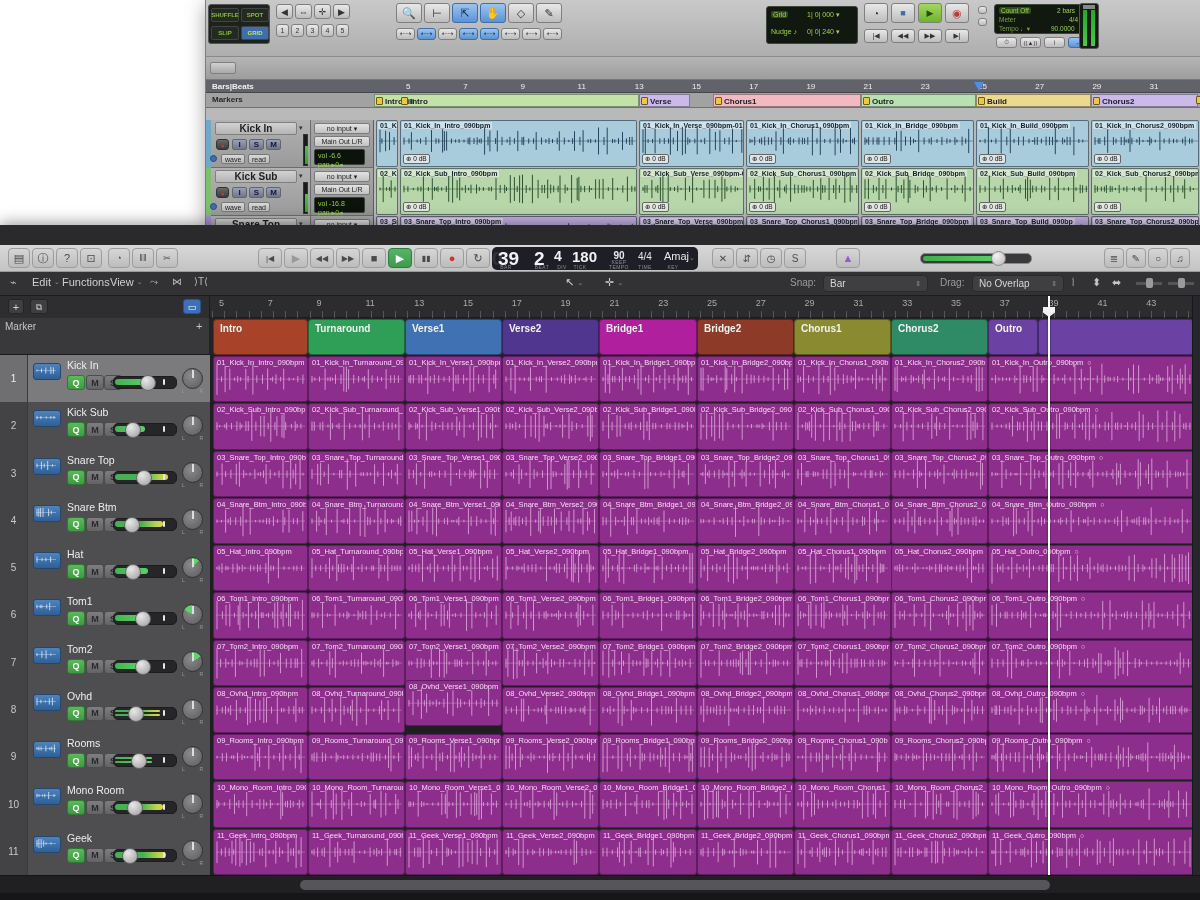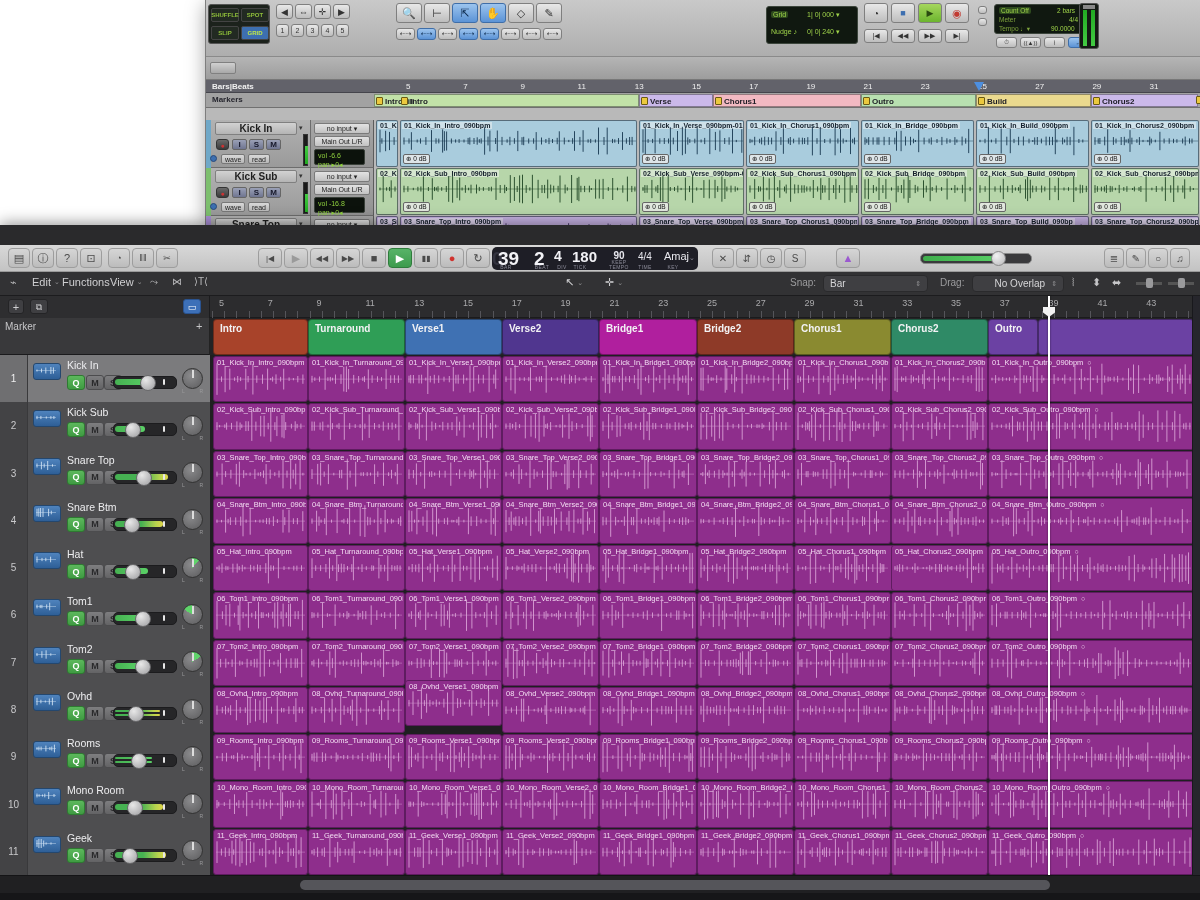--- a/index.html
+++ b/index.html
@@ -182,21 +182,21 @@
         <div class="abs" style="left: 768px; top: 2px; width: 0px; height: 0px; border-left: 5px solid transparent; border-right: 5px solid transparent; border-top: 9px solid rgb(77, 143, 224);"></div>
       </div>
   <div class="abs pt-markers" id="pt-markers">
     <span class="abs" style="left:6px;top:2px;font-size:8px;font-weight:bold;color:#26262e;">Markers</span>
   <div class="abs" style="left: 168px; top: 1px; width: 265px; height: 13px; background: rgb(194, 226, 168); border: 1px solid rgba(60, 60, 60, 0.5);">
           <div class="pt-flag abs" style="left: 1px; top: 2px;"></div>
           <div class="pt-mlabel abs" style="left: 10px; top: 2px;">IntroFill</div>
           <div class="pt-flag abs" style="left: 26px; top: 2px;"></div>
           <div class="pt-mlabel abs" style="left: 35px; top: 2px;">Intro</div>
         </div>
-        <div class="abs" style="left: 433px; top: 1px; width: 74px; height: 13px; background: rgb(203, 185, 234); border: 1px solid rgba(60, 60, 60, 0.5);">
+        <div class="abs" style="left: 433px; top: 1px; width: 51px; height: 13px; background: rgb(203, 185, 234); border: 1px solid rgba(60, 60, 60, 0.5);">
           <div class="pt-flag abs" style="left: 1px; top: 2px;"></div>
           <div class="pt-mlabel abs" style="left: 10px; top: 2px;">Verse</div>
         </div>
         <div class="abs" style="left: 507px; top: 1px; width: 148px; height: 13px; background: rgb(242, 185, 194); border: 1px solid rgba(60, 60, 60, 0.5);">
           <div class="pt-flag abs" style="left: 1px; top: 2px;"></div>
           <div class="pt-mlabel abs" style="left: 10px; top: 2px;">Chorus1</div>
         </div>
         <div class="abs" style="left: 655px; top: 1px; width: 115px; height: 13px; background: rgb(184, 224, 176); border: 1px solid rgba(60, 60, 60, 0.5);">
           <div class="pt-flag abs" style="left: 1px; top: 2px;"></div>
           <div class="pt-mlabel abs" style="left: 10px; top: 2px;">Outro</div>
@@ -531,21 +531,21 @@
           <div style="position: relative;">✛</div>
           <div class="chev" style="position: relative;">⌄</div>
         </div>
         <div class="abs" style="left: 790px; top: 5px; font-size: 10px; color: rgb(156, 156, 158);">Snap:</div>
         <div class="lg-drop abs" style="left: 823px; top: 3px; width: 105px; height: 17px;">
           <div style="position: relative; flex: 1 1 0%;">Bar</div>
           <div class="chev" style="position: relative;">⇕</div>
         </div>
         <div class="abs" style="left: 940px; top: 5px; font-size: 10px; color: rgb(156, 156, 158);">Drag:</div>
         <div class="lg-drop abs" style="left: 972px; top: 3px; width: 92px; height: 17px;">
-          <div style="position: relative; flex: 1 1 0%; text-align: right;">No Overlap</div>
+          <div style="position: relative; flex: 1 1 0%;">No Overlap</div>
           <div class="chev" style="position: relative;">⇕</div>
         </div>
         <div class="abs" style="left: 1072px; top: 4px; font-size: 11px; color: rgb(198, 198, 200);">⦚</div>
         <div class="abs" style="left: 1092px; top: 4px; font-size: 11px; color: rgb(198, 198, 200);">⬍</div>
         <div class="abs" style="left: 1112px; top: 4px; font-size: 11px; color: rgb(198, 198, 200);">⬌</div>
         <div class="abs" style="left: 1136px; top: 10px; width: 26px; height: 3px; background: rgb(85, 85, 85);">
           <div class="abs" style="left: 10px; top: -4px; width: 7px; height: 10px; background: rgb(154, 154, 156); border-radius: 2px;"></div>
         </div>
         <div class="abs" style="left: 1168px; top: 10px; width: 26px; height: 3px; background: rgb(85, 85, 85);">
           <div class="abs" style="left: 10px; top: -4px; width: 7px; height: 10px; background: rgb(154, 154, 156); border-radius: 2px;"></div>

